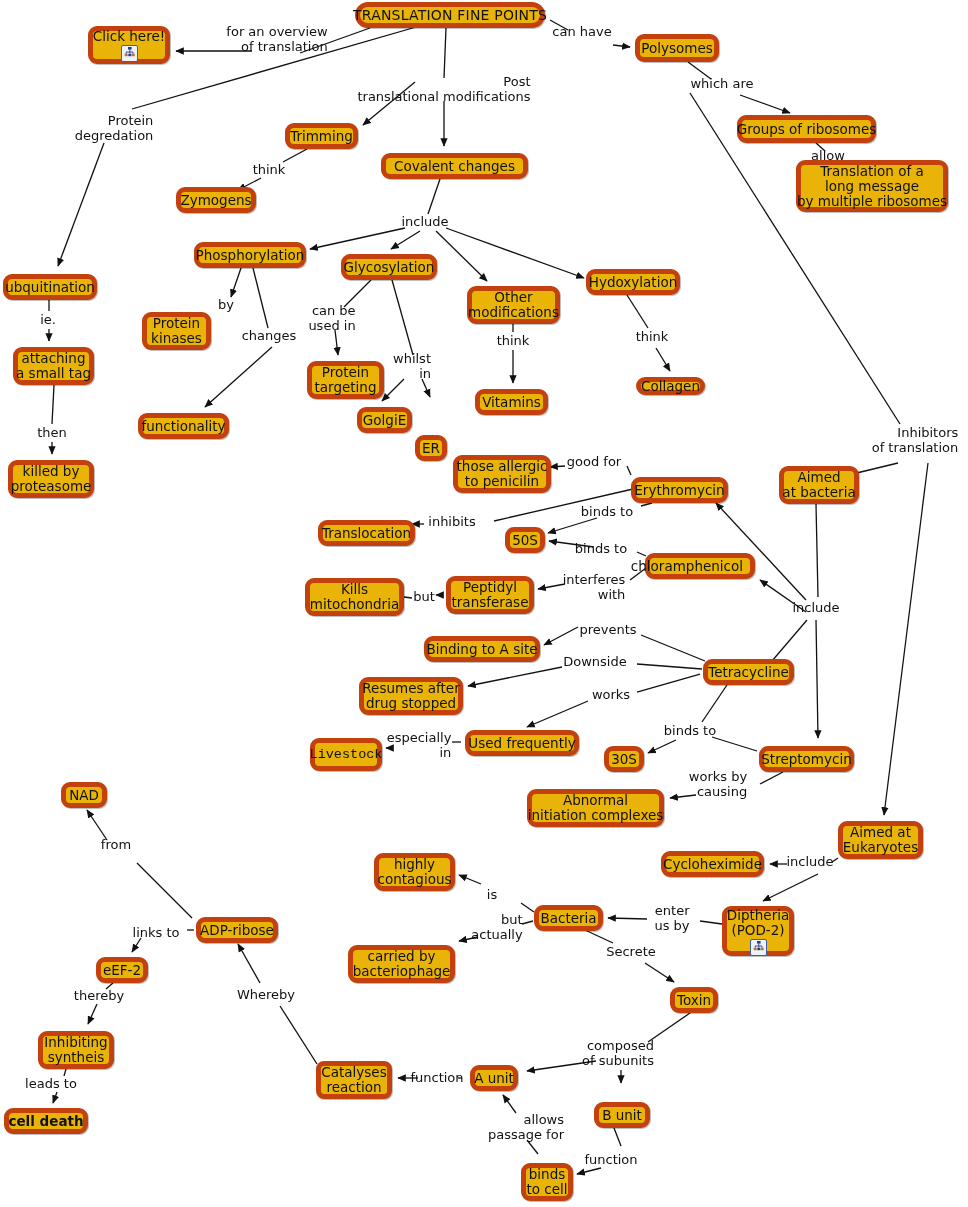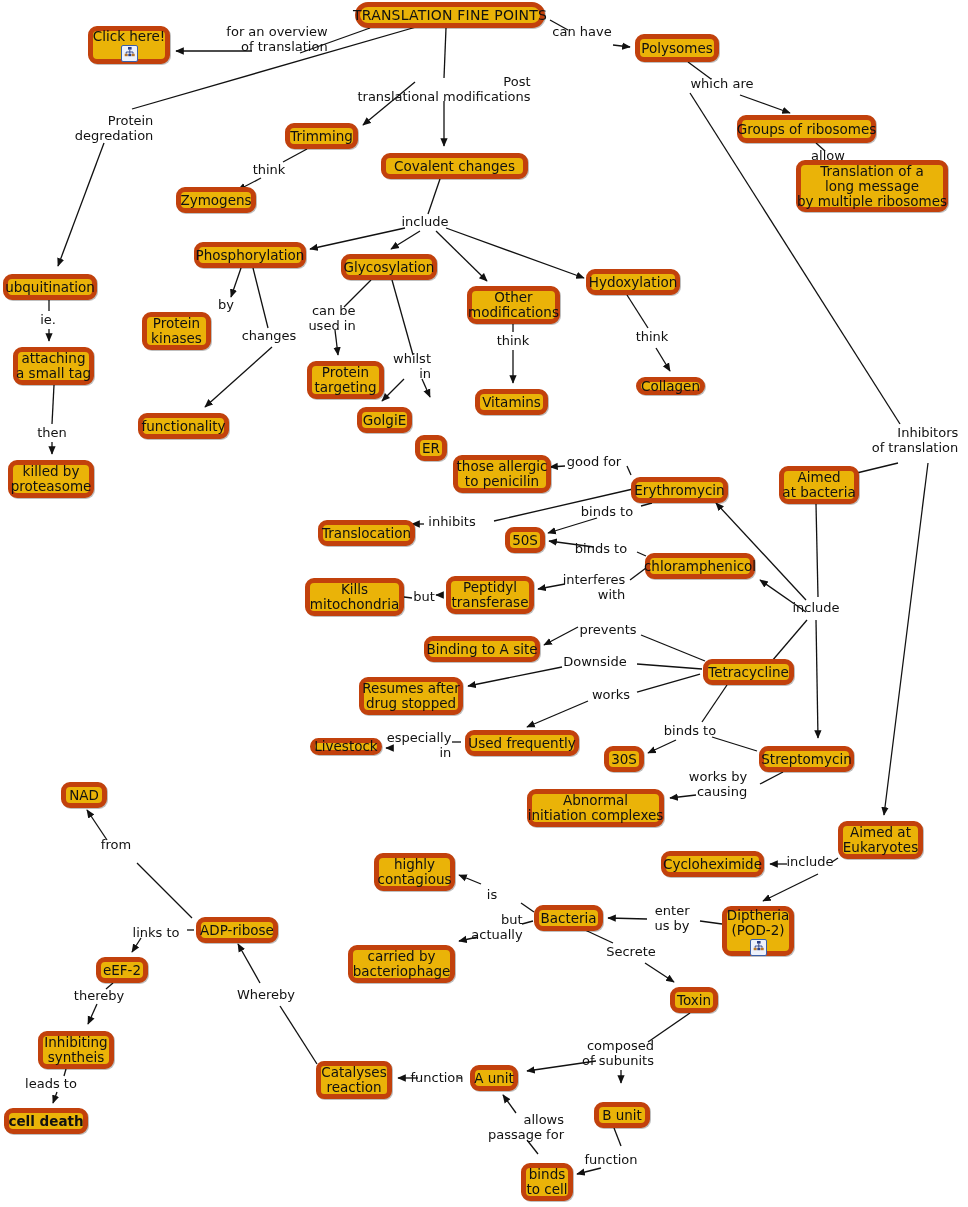--- a/index.html
+++ b/index.html
@@ -188,31 +188,31 @@
       <div class="node" style="left: 3px; top: 274px; width: 94px; height: 26px;"><span>ubquitination</span></div>
       <div class="node" style="left: 13px; top: 347px; width: 81px; height: 38px;"><span>attaching
 a small tag</span></div>
       <div class="node" style="left: 8px; top: 460px; width: 86px; height: 38px;"><span>killed by
 proteasome</span></div>
       <div class="node" style="left: 453px; top: 455px; width: 98px; height: 38px;"><span>those allergic
 to penicilin</span></div>
       <div class="node" style="left: 631px; top: 477px; width: 97px; height: 26px;"><span>Erythromycin</span></div>
       <div class="node" style="left: 318px; top: 520px; width: 97px; height: 26px;"><span>Translocation</span></div>
       <div class="node" style="left: 505px; top: 527px; width: 40px; height: 26px;"><span>50S</span></div>
-      <div class="node" style="left: 645px; top: 553px; width: 110px; height: 26px;"><span>chloramphenicol</span></div>
+      <div class="node" style="left: 645px; top: 553px; width: 110px; height: 26px; justify-content: flex-end;"><span>chloramphenicol</span></div>
       <div class="node" style="left: 305px; top: 578px; width: 99px; height: 38px;"><span>Kills
 mitochondria</span></div>
       <div class="node" style="left: 446px; top: 576px; width: 88px; height: 38px;"><span>Peptidyl
 transferase</span></div>
       <div class="node" style="left: 424px; top: 636px; width: 116px; height: 26px;"><span>Binding to A site</span></div>
       <div class="node" style="left: 359px; top: 677px; width: 104px; height: 38px;"><span>Resumes after
 drug stopped</span></div>
       <div class="node" style="left: 703px; top: 659px; width: 91px; height: 26px;"><span>Tetracycline</span></div>
       <div class="node" style="left: 465px; top: 730px; width: 114px; height: 26px;"><span>Used frequently</span></div>
-      <div class="node" style="left: 310px; top: 738px; width: 72px; height: 17px;"><span>Livestock</span></div>
+      <div class="node" style="left: 310px; top: 738px; width: 72px; height: 33px; font-family: Liberation Mono, monospace;"><span>Livestock</span></div>
       <div class="node" style="left: 604px; top: 746px; width: 40px; height: 26px;"><span>30S</span></div>
       <div class="node" style="left: 759px; top: 746px; width: 95px; height: 26px;"><span>Streptomycin</span></div>
       <div class="node" style="left: 527px; top: 789px; width: 137px; height: 38px;"><span>Abnormal
 initiation complexes</span></div>
       <div class="node" style="left: 779px; top: 466px; width: 80px; height: 38px;"><span>Aimed
 at bacteria</span></div>
       <div class="node" style="left: 838px; top: 821px; width: 85px; height: 38px;"><span>Aimed at
 Eukaryotes</span></div>
       <div class="node" style="left: 661px; top: 851px; width: 103px; height: 26px;"><span>Cycloheximide</span></div>
       <div class="node haslink" style="left: 722px; top: 906px; width: 72px; height: 50px;"><span>Diptheria

